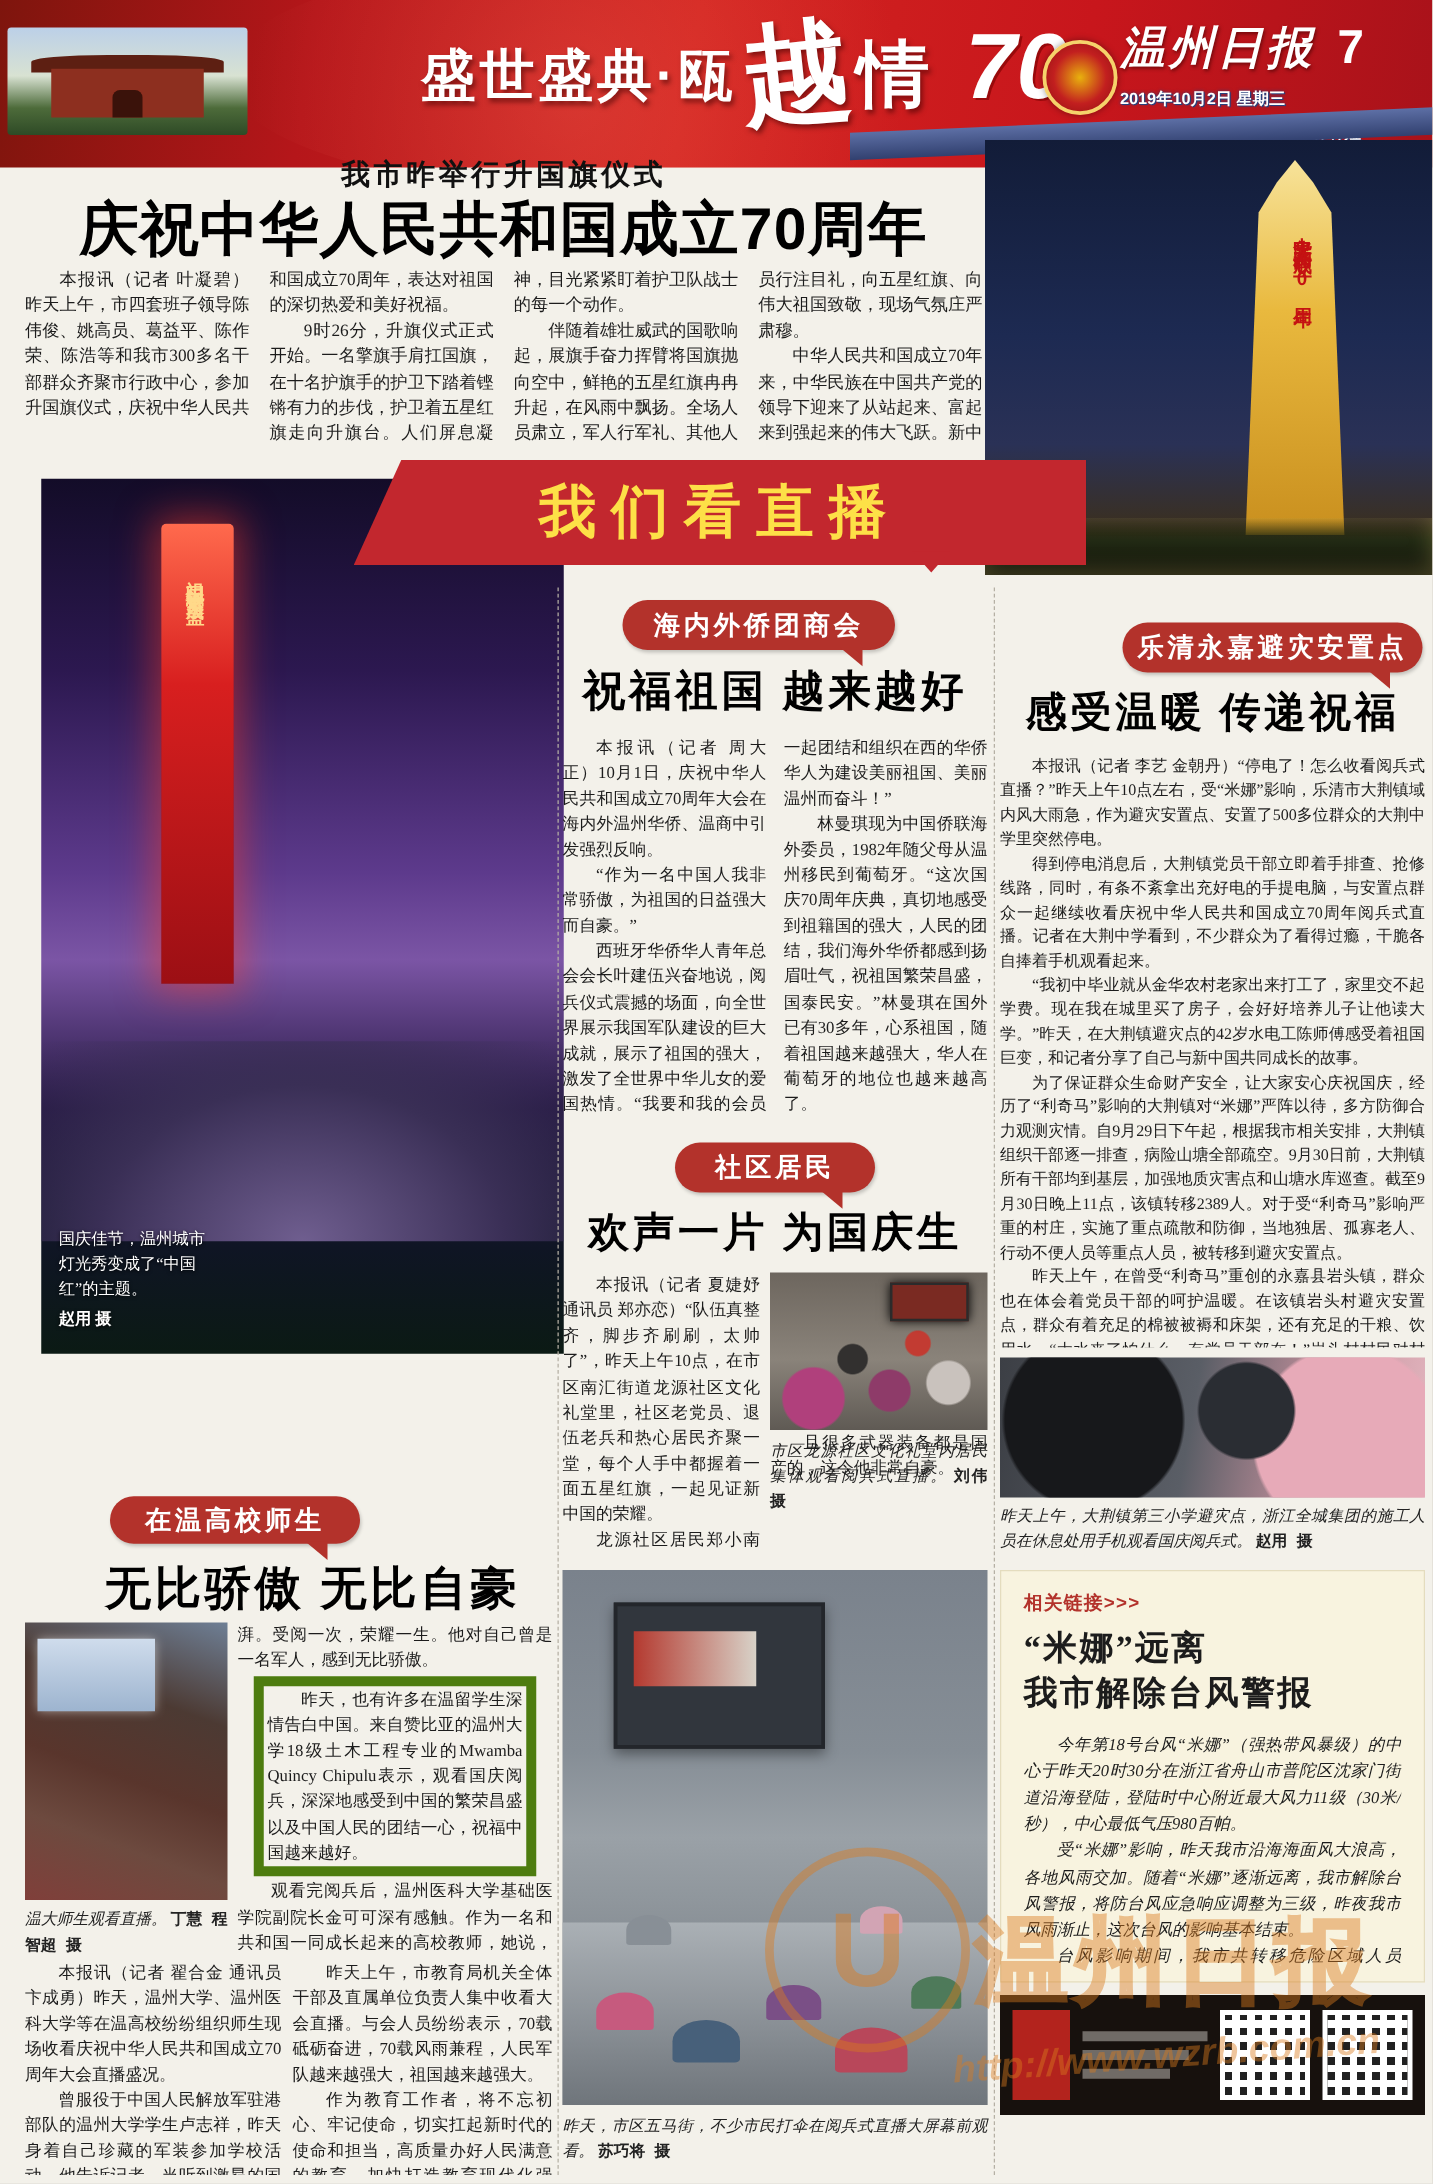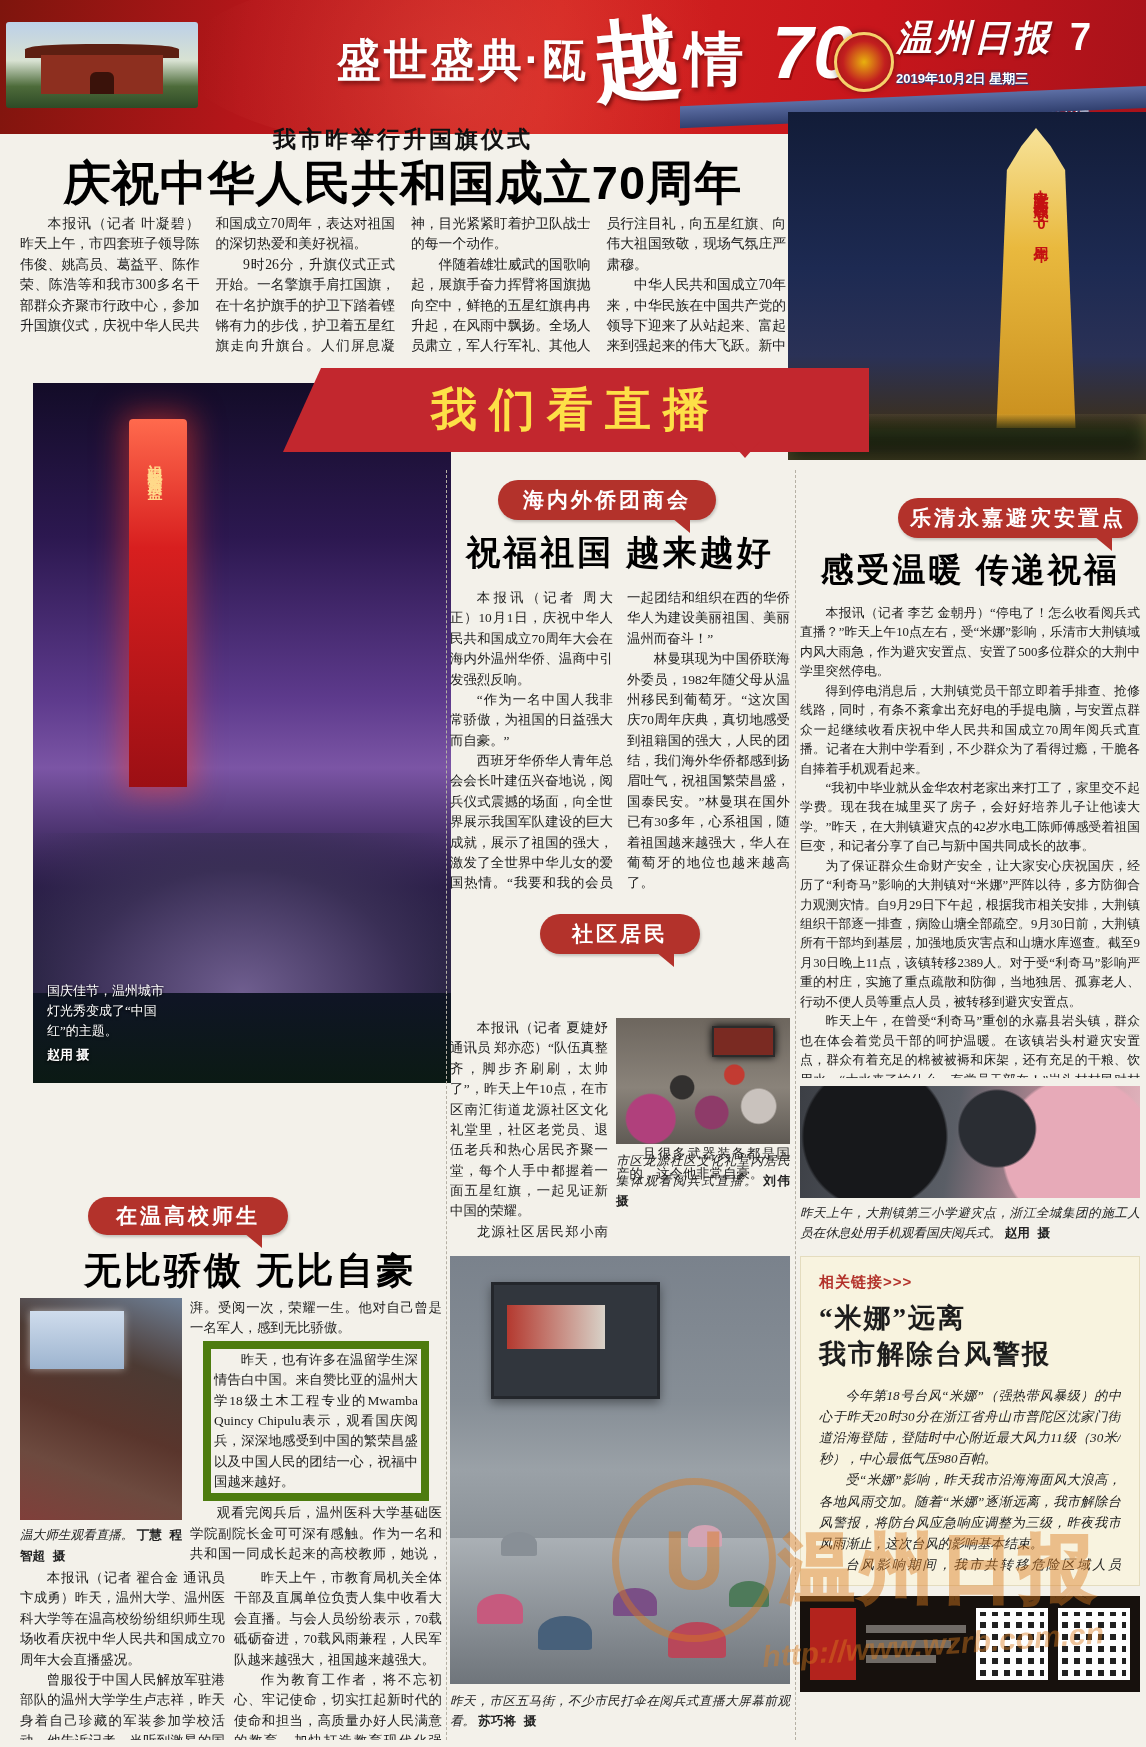--- a/index.html
+++ b/index.html
@@ -179,20 +179,21 @@
   <div class="abs tag" style="left:498px;top:480px;width:218px;height:40px;">海内外侨团商会</div>
   <div class="abs art-headline" style="left:450px;top:530px;width:340px;font-size:34px;">祝福祖国 越来越好</div>
   <div class="abs body-txt" style="left:450px;top:588px;width:340px;height:318px;column-count:2;column-gap:14px;">
       <p>本报讯（记者 周大正）10月1日，庆祝中华人民共和国成立70周年大会在海内外温州华侨、温商中引发强烈反响。</p>
       <p>“作为一名中国人我非常骄傲，为祖国的日益强大而自豪。”</p>
       <p>西班牙华侨华人青年总会会长叶建伍兴奋地说，阅兵仪式震撼的场面，向全世界展示我国军队建设的巨大成就，展示了祖国的强大，激发了全世界中华儿女的爱国热情。“我要和我的会员一起团结和组织在西的华侨华人为建设美丽祖国、美丽温州而奋斗！”</p>
       <p>林曼琪现为中国侨联海外委员，1982年随父母从温州移民到葡萄牙。“这次国庆70周年庆典，真切地感受到祖籍国的强大，人民的团结，我们海外华侨都感到扬眉吐气，祝祖国繁荣昌盛，国泰民安。”林曼琪在国外已有30多年，心系祖国，随着祖国越来越强大，华人在葡萄牙的地位也越来越高了。</p>
     </div>
 
   <div class="abs tag" style="left:540px;top:914px;width:160px;height:40px;">社区居民</div>
+  <div class="abs art-headline" style="left:450px;top:964px;width:340px;font-size:33px;">欢声一片 为国庆生</div>
   <div class="abs body-txt" style="left:450px;top:1018px;width:158px;height:222px;">
       <p>本报讯（记者 夏婕妤 通讯员 郑亦恋）“队伍真整齐，脚步齐刷刷，太帅了”，昨天上午10点，在市区南汇街道龙源社区文化礼堂里，社区老党员、退伍老兵和热心居民齐聚一堂，每个人手中都握着一面五星红旗，一起见证新中国的荣耀。</p>
       <p>龙源社区居民郑小南和丈夫昨天一起来到文化礼堂观看国庆阅兵式。虽然她家里有60多寸的大彩电，但她觉得到社区文化礼堂和大家一起观看更有氛围，也方便分享自己心中的感动与骄傲。</p>
     </div>
   <div class="abs photo crowd-photo" style="left:616px;top:1018px;width:174px;height:126px;">
     <div class="screen-glow"></div>
   </div>
   <div class="abs caption" style="left:616px;top:1152px;width:174px;">
     <span>市区龙源社区文化礼堂内居民集体观看阅兵式直播。</span>
     <span class="cr">刘伟 摄</span>

